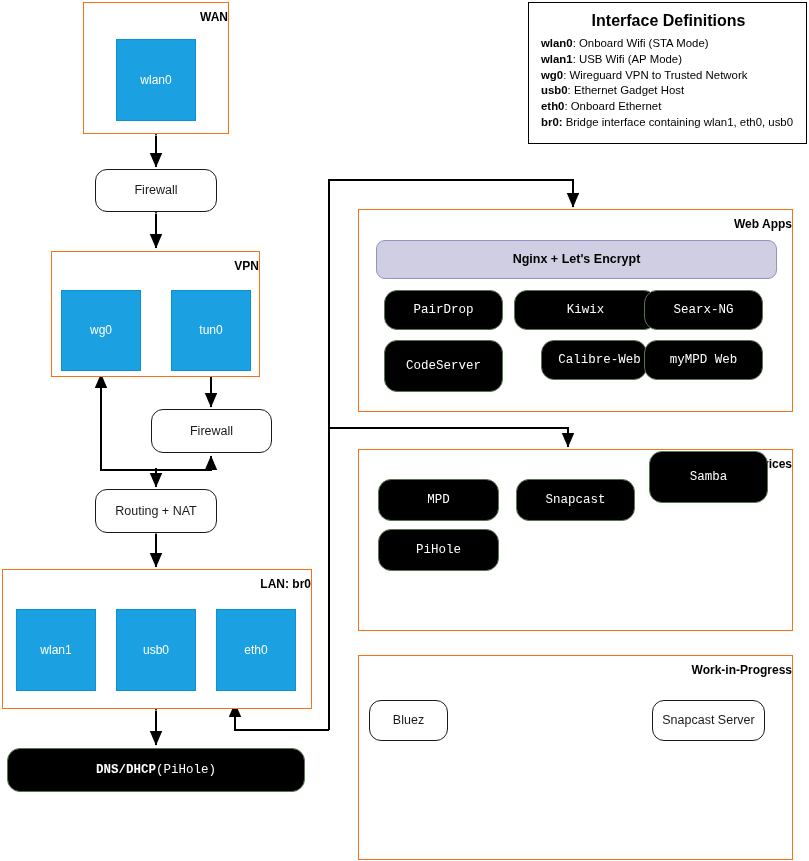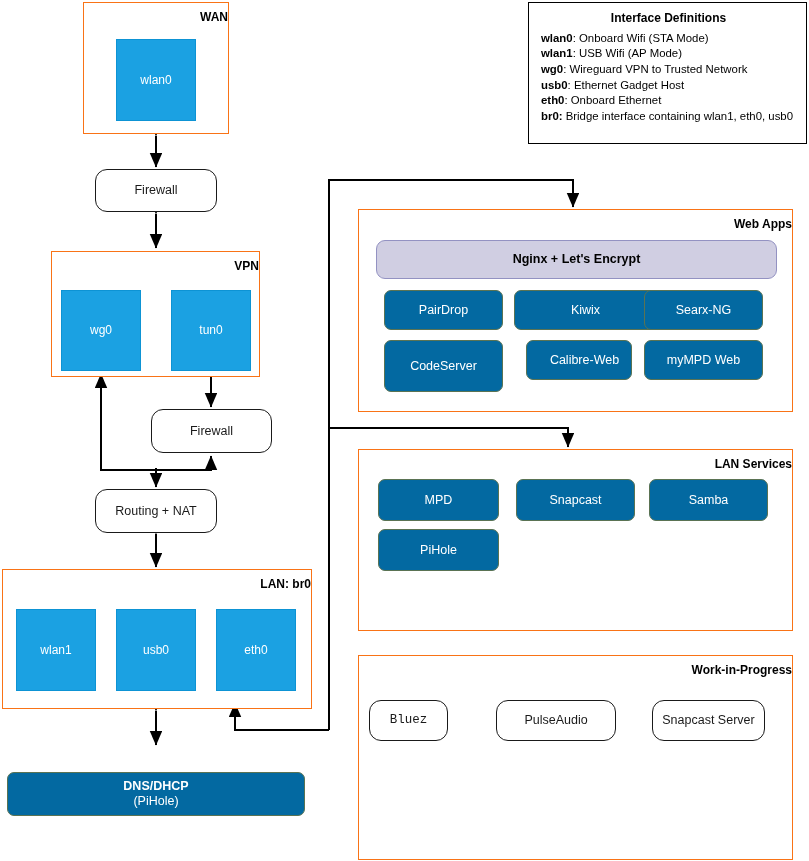--- a/index.html
+++ b/index.html
@@ -51,25 +51,26 @@
   }
   
   .iface {
     background: #1ba1e2;
     border: 1px solid #0d93d4;
     color: #ffffff;
     font-size: 12px;
   }
   
   .service {
-    background: #0369a1;
+    background: #000000;
     border: 1px solid #5a7353;
-    border-radius: 7px;
+    border-radius: 13px;
     color: #ffffff;
     font-size: 12.5px;
+    font-family: Liberation Mono, monospace;
   }
   
   .proxy {
     background: #d0cee2;
     border: 1px solid #9392c2;
     border-radius: 9px;
     color: #000000;
     font-size: 12.5px;
     font-weight: bold;
   }
@@ -78,21 +79,21 @@
     position: absolute;
     box-sizing: border-box;
     background: #ffffff;
     border: 1px solid #000000;
     padding: 7px 10px 9px 12px;
     font-size: 11.4px;
     line-height: 1.38;
   }
   .legend-title {
     font-weight: bold;
-    font-size: 12px;
+    font-size: 16px;
     text-align: center;
     margin-bottom: 4px;
   }
   .legend-row b { font-weight: bold; }
   .two-line .l1 { font-weight: bold; display: block; }
   .two-line .l2 { font-weight: normal; display: block; }
   svg.wires {
     position: absolute;
     left: 0;
     top: 0;
@@ -201,21 +202,21 @@
   <div class="node iface" style="left:16px; top:609px; width:80px; height:82px;">
     <span>wlan1</span>
   </div>
   <div class="node iface" style="left:116px; top:609px; width:80px; height:82px;">
     <span>usb0</span>
   </div>
   <div class="node iface" style="left:216px; top:609px; width:80px; height:82px;">
     <span>eth0</span>
   </div>
 
-  <div class="node service two-line" style="left:7px; top:772px; width:298px; height:44px; flex-direction:column;">
+  <div class="node service two-line" style="left:7px; top:748px; width:298px; height:44px; flex-direction:row;">
     <span class="l1">DNS/DHCP</span>
     <span class="l2">(PiHole)</span>
   </div>
 
   <div class="node group" style="left:358px; top:209px; width:435px; height:203px;">
     <div class="group-title">Web Apps</div>
   </div>
   <div class="node proxy" style="left:376px; top:240px; width:401px; height:39px;">
     <span>Nginx + Let's Encrypt</span>
   </div>
@@ -224,49 +225,46 @@
   </div>
   <div class="node service" style="left:514px; top:290px; width:143px; height:40px;">
     <span>Kiwix</span>
   </div>
   <div class="node service" style="left:644px; top:290px; width:119px; height:40px;">
     <span>Searx-NG</span>
   </div>
   <div class="node service" style="left:384px; top:340px; width:119px; height:52px;">
     <span>CodeServer</span>
   </div>
-  <div class="node service" style="left:526px; top:340px; width:106px; height:40px;padding-left:11px;">
+  <div class="node service" style="left:541px; top:340px; width:106px; height:40px;padding-left:11px;">
     <span>Calibre-Web</span>
   </div>
   <div class="node service" style="left:644px; top:340px; width:119px; height:40px;">
     <span>myMPD Web</span>
   </div>
 
   <div class="node group" style="left:358px; top:449px; width:435px; height:182px;">
     <div class="group-title">LAN Services</div>
   </div>
   <div class="node service" style="left:378px; top:479px; width:121px; height:42px;">
     <span>MPD</span>
   </div>
   <div class="node service" style="left:516px; top:479px; width:119px; height:42px;">
     <span>Snapcast</span>
   </div>
-  <div class="node service" style="left:649px; top:479px; width:119px; height:42px;">
+  <div class="node service" style="left:649px; top:451px; width:119px; height:52px;">
     <span>Samba</span>
   </div>
   <div class="node service" style="left:378px; top:529px; width:121px; height:42px;">
     <span>PiHole</span>
   </div>
 
   <div class="node group" style="left:358px; top:655px; width:435px; height:205px;">
     <div class="group-title">Work-in-Progress</div>
   </div>
-  <div class="node rounded" style="left:369px; top:700px; width:79px; height:41px;font-family:Liberation Mono, monospace;">
+  <div class="node rounded" style="left:369px; top:700px; width:79px; height:41px;">
     <span>Bluez</span>
-  </div>
-  <div class="node rounded" style="left:496px; top:700px; width:120px; height:41px;">
-    <span>PulseAudio</span>
   </div>
   <div class="node rounded" style="left:652px; top:700px; width:113px; height:41px;">
     <span>Snapcast Server</span>
   </div>
 
 </div>
 
 </body></html>

